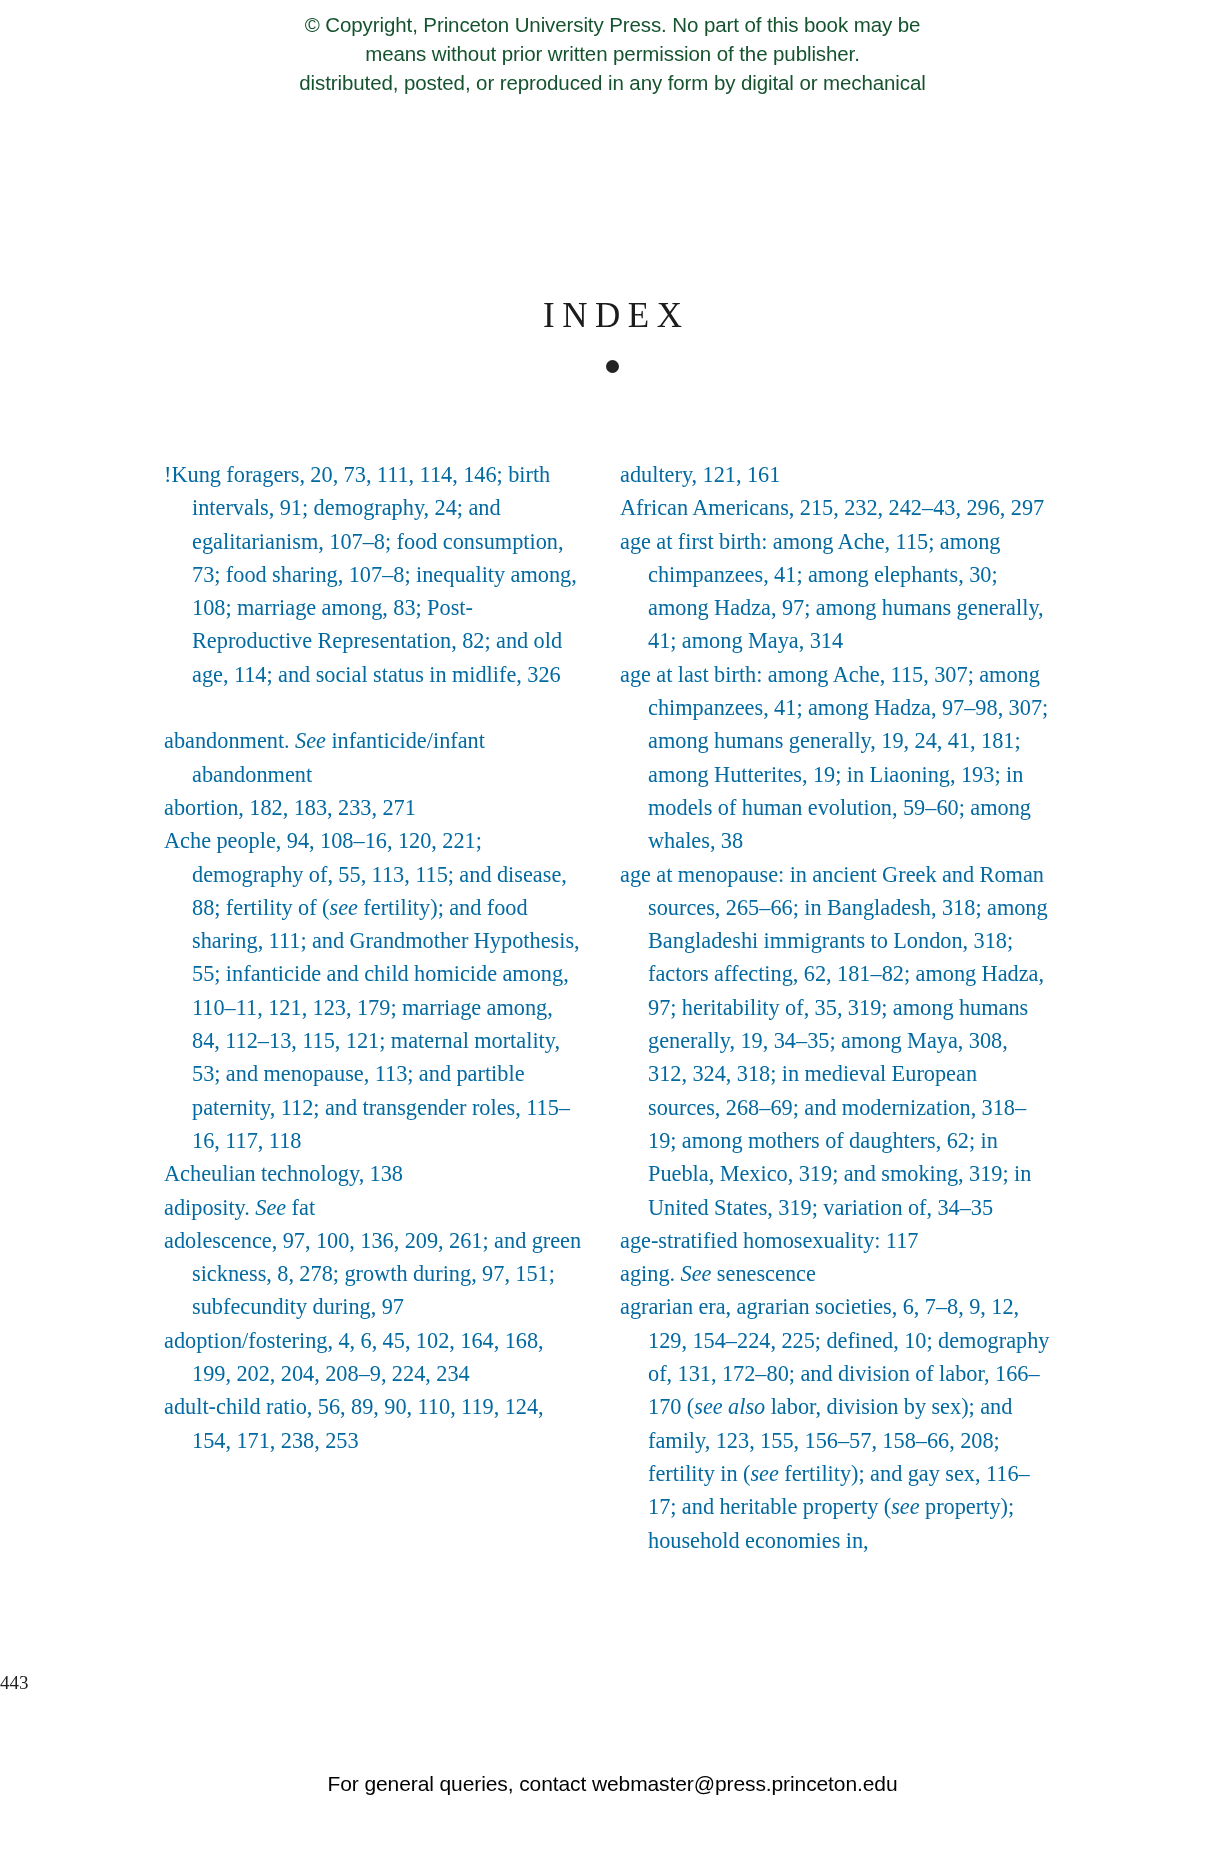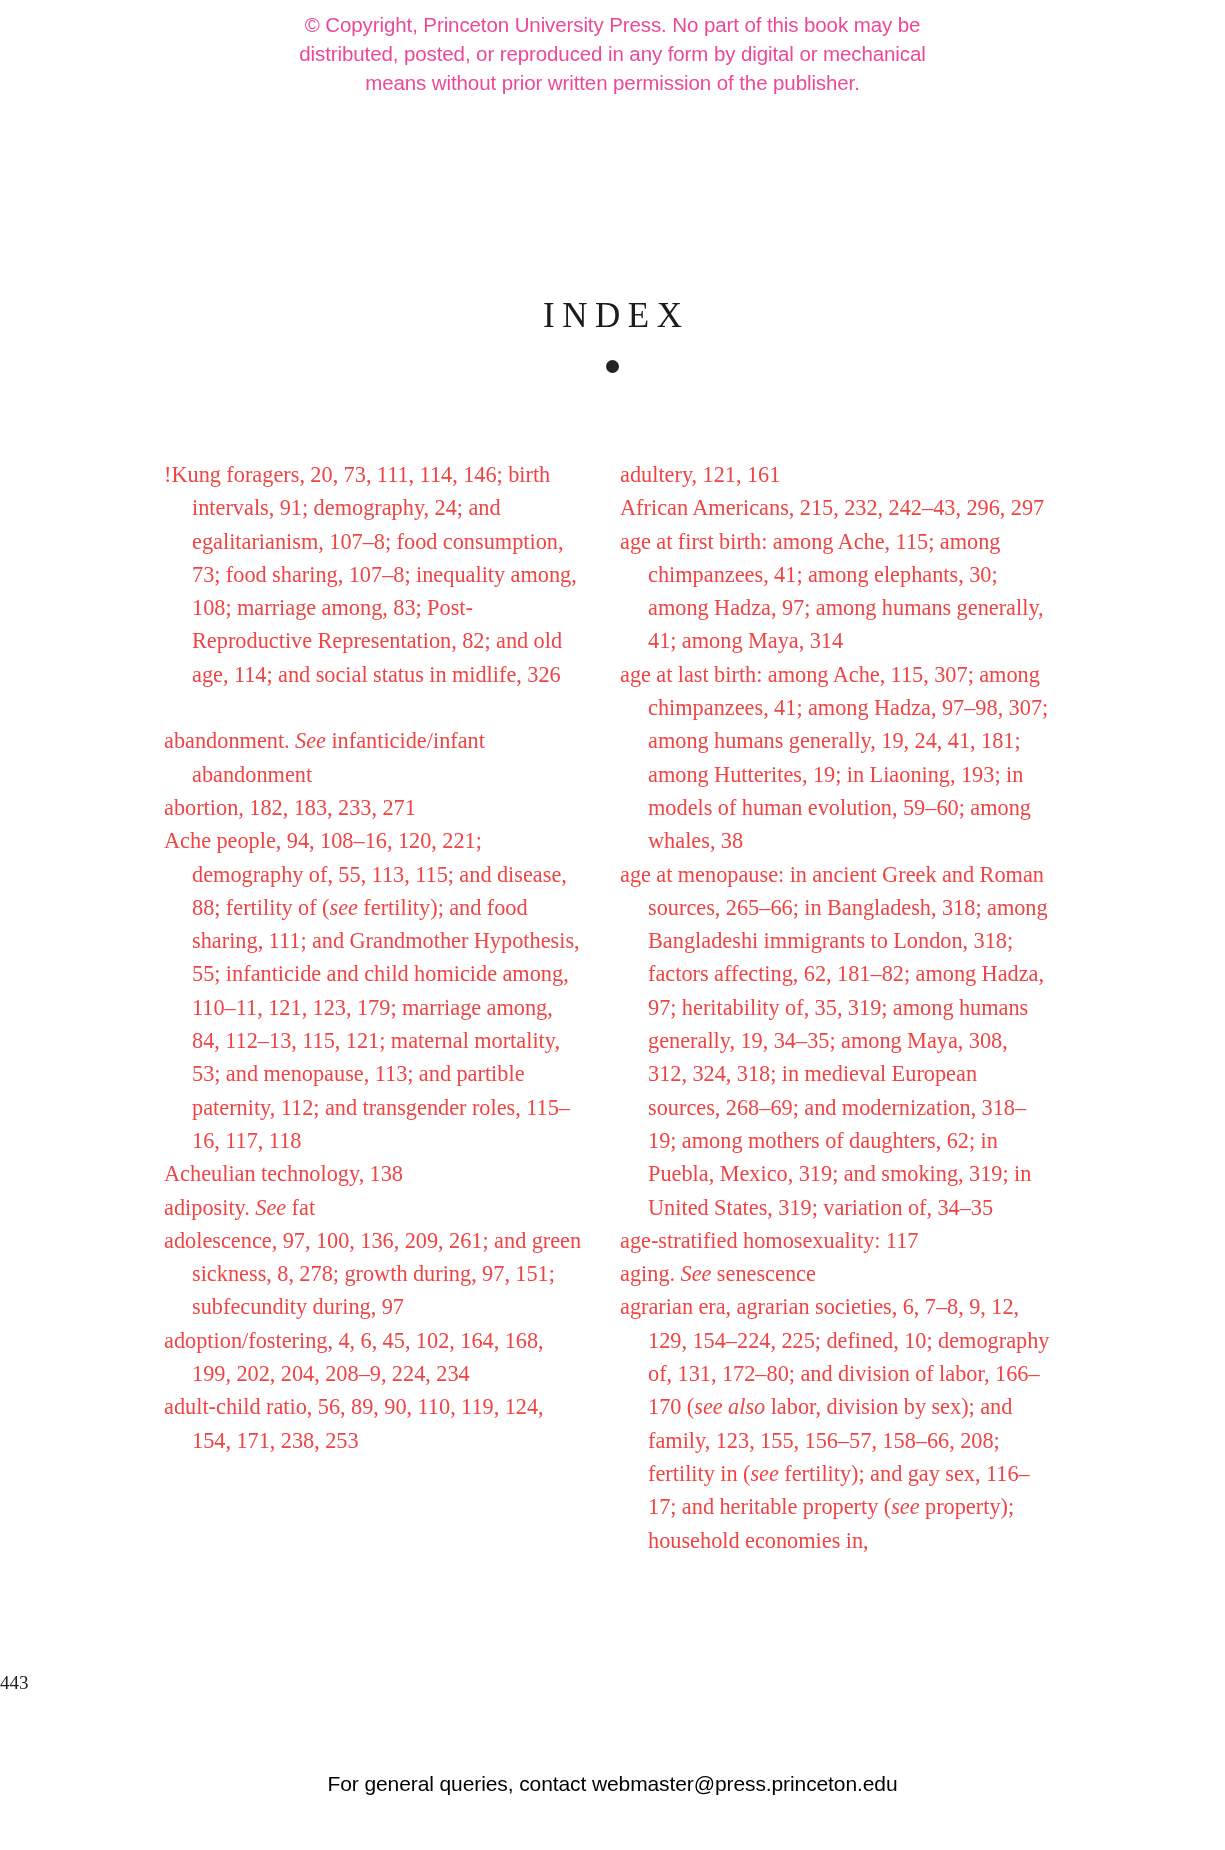--- a/index.html
+++ b/index.html
@@ -20,21 +20,21 @@
   
   .copyright-banner {
     position: absolute;
     top: 10px;
     left: 0;
     width: 1225px;
     text-align: center;
     font-family: "Liberation Sans", sans-serif;
     font-size: 20.5px;
     line-height: 29px;
-    color: #ec4899;
+    color: #14532d;
     letter-spacing: -0.1px;
   }
   .copyright-banner .cline {
     display: block;
   }
 
   
   .index-title {
     position: absolute;
     top: 296px;
@@ -80,21 +80,21 @@
   }
   .index-column.left { margin-right: 38px; }
   .index-column.right { width: 430px; }
 
   .index-entry {
     font-size: 22.3px;
     line-height: 33.3px;
     padding-left: 28px;
     text-indent: -28px;
     margin: 0 0 0 0;
-    color: #ef4444;
+    color: #0369a1;
     text-align: left;
     word-spacing: -0.2px;
   }
   .index-entry + .index-entry { margin-top: 0; }
   .index-entry.gap-after {
     margin-bottom: 33.3px;
   }
   .index-entry i, .index-entry em {
     font-style: italic;
     margin-top: 41px;
@@ -123,22 +123,22 @@
     font-size: 21px;
     color: #000000;
     letter-spacing: -0.1px;
   }
 </style>
 </head>
 <body>
 
 <div class="copyright-banner">
   <span class="cline">© Copyright, Princeton University Press. No part of this book may be</span>
+  <span class="cline">means without prior written permission of the publisher.</span>
   <span class="cline">distributed, posted, or reproduced in any form by digital or mechanical</span>
-  <span class="cline">means without prior written permission of the publisher.</span>
 </div>
 
 <div class="index-title">INDEX</div>
 <div class="title-ornament"><span class="dot"></span></div>
 
 <div class="index-body">
   <div class="index-column left">
       <p class="index-entry gap-after">!Kung foragers, 20, 73, 111, 114, 146; birth intervals, 91; demography, 24; and egalitarianism, 107–8; food consumption, 73; food sharing, 107–8; inequality among, 108; marriage among, 83; Post-Reproductive Representation, 82; and old age, 114; and social status in midlife, 326</p>
       <p class="index-entry">abandonment. <i>See</i> infanticide/infant abandonment</p>
       <p class="index-entry">abortion, 182, 183, 233, 271</p>

